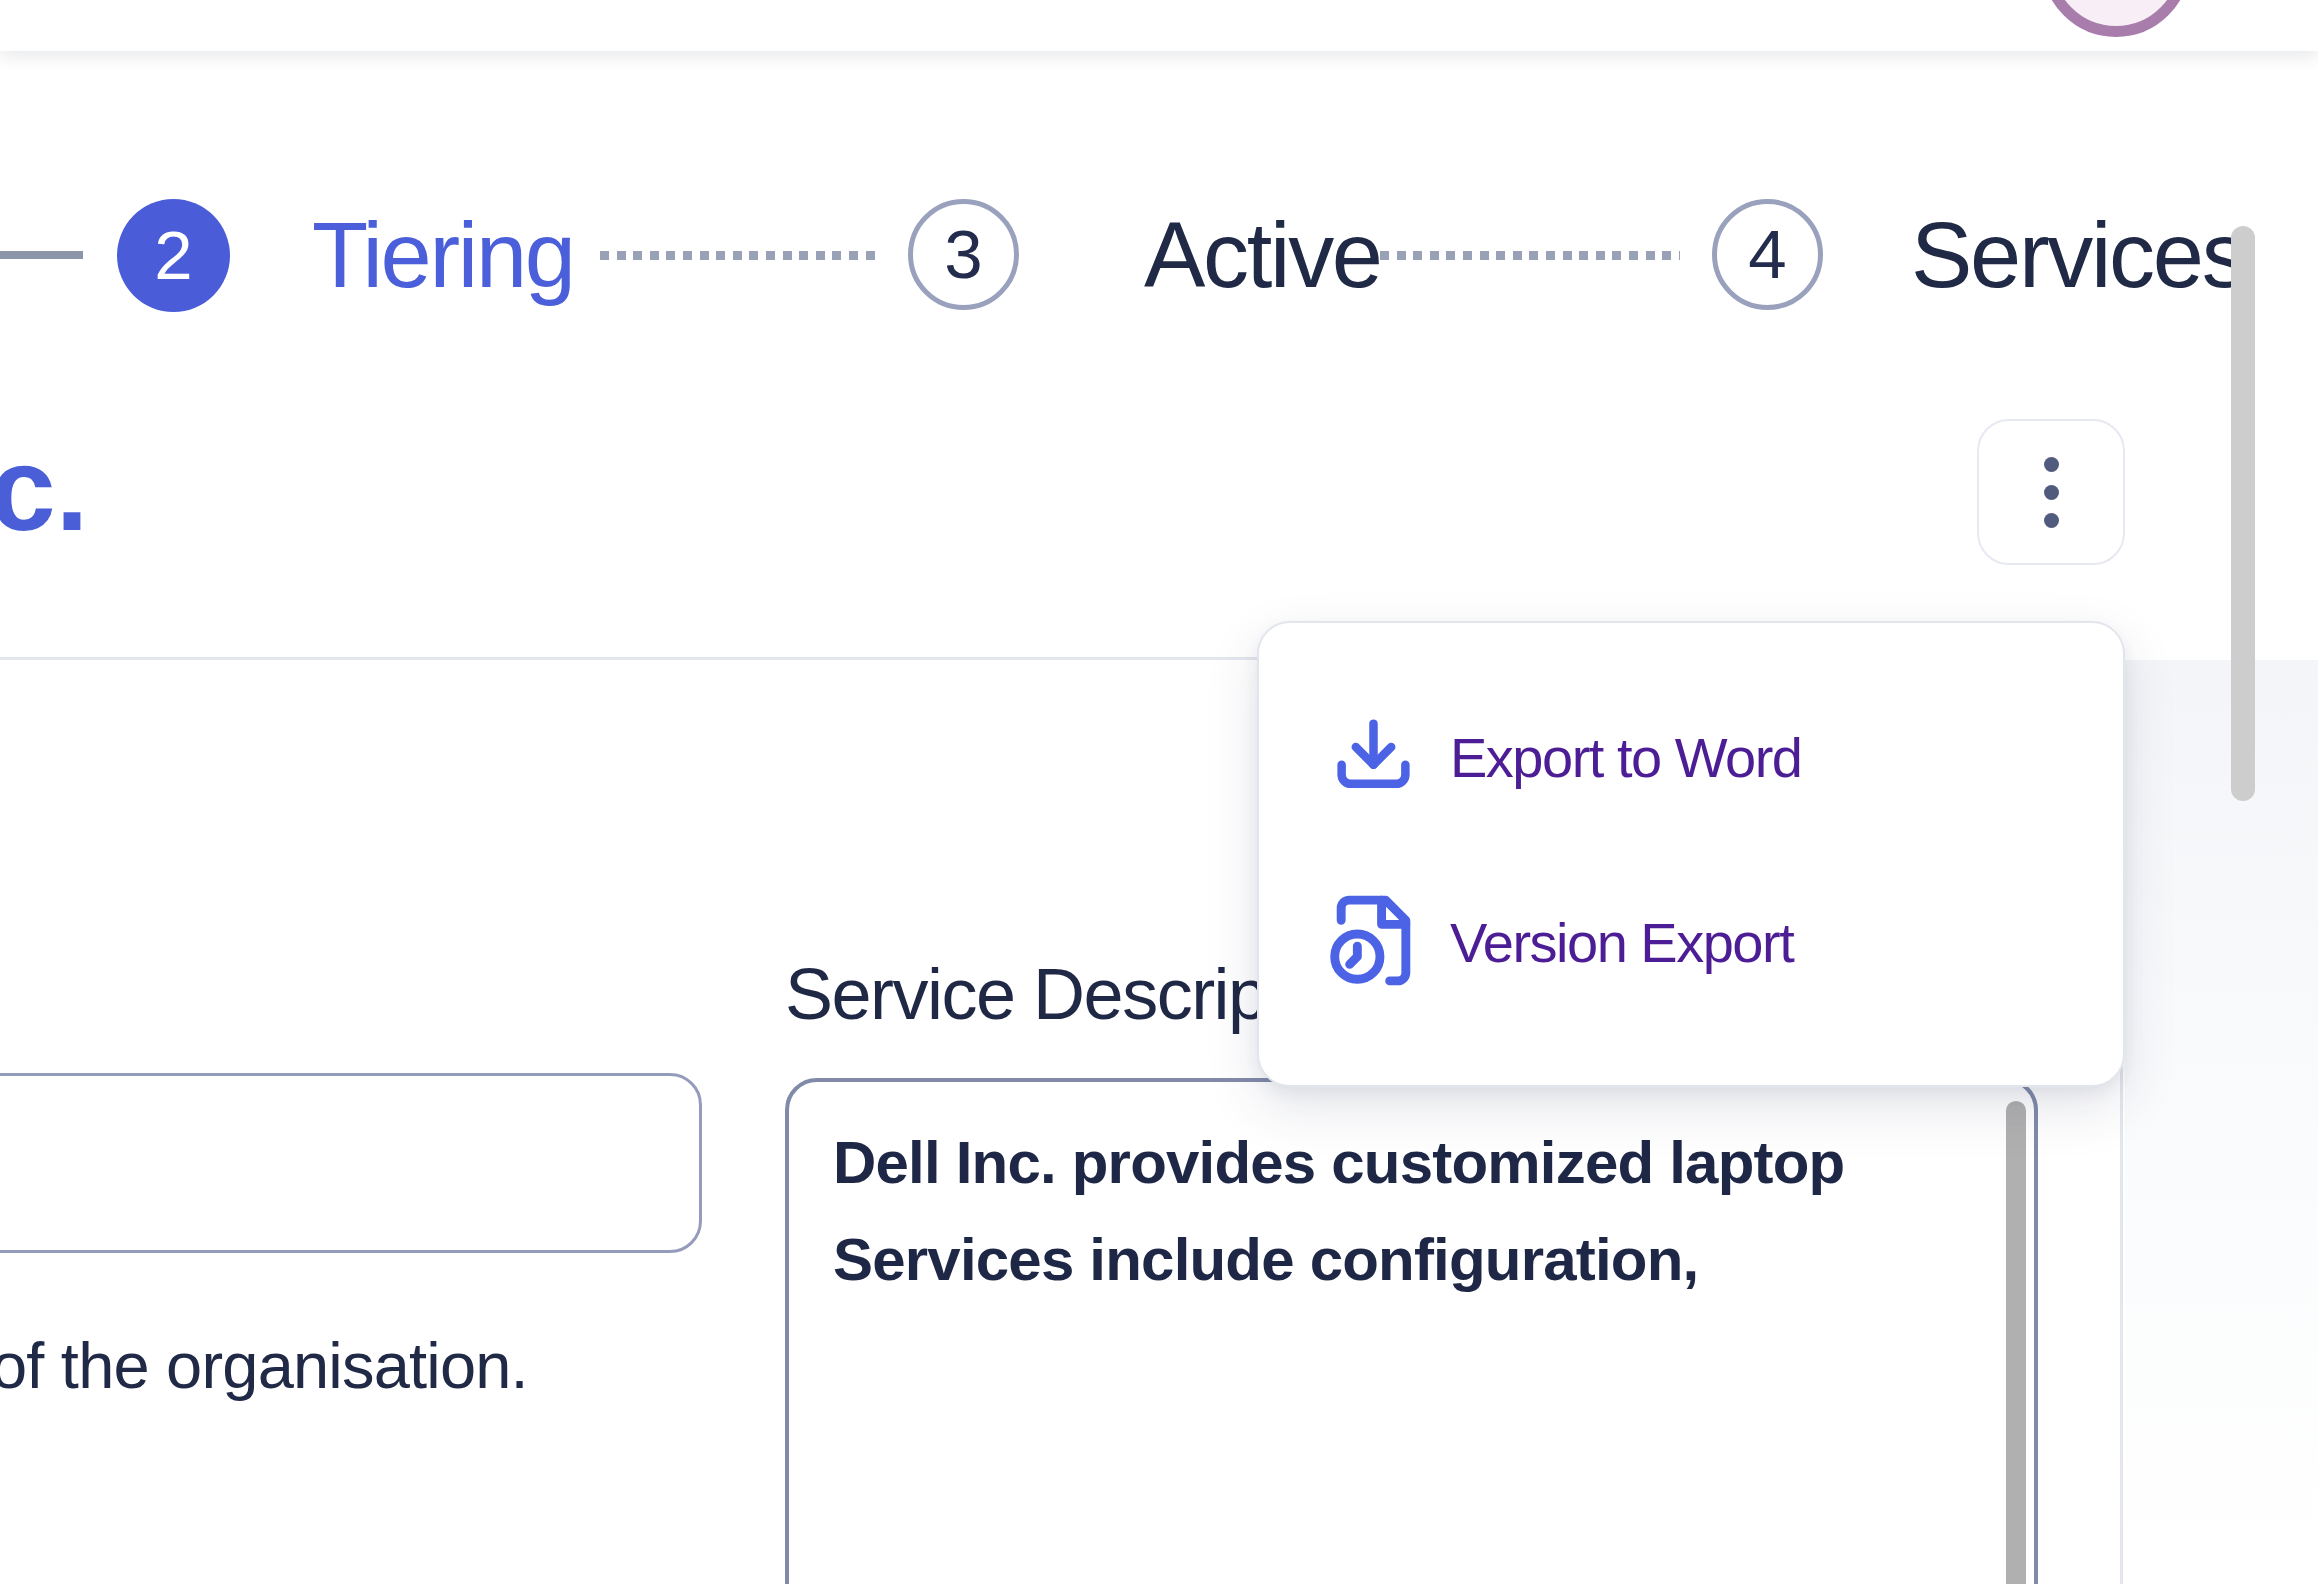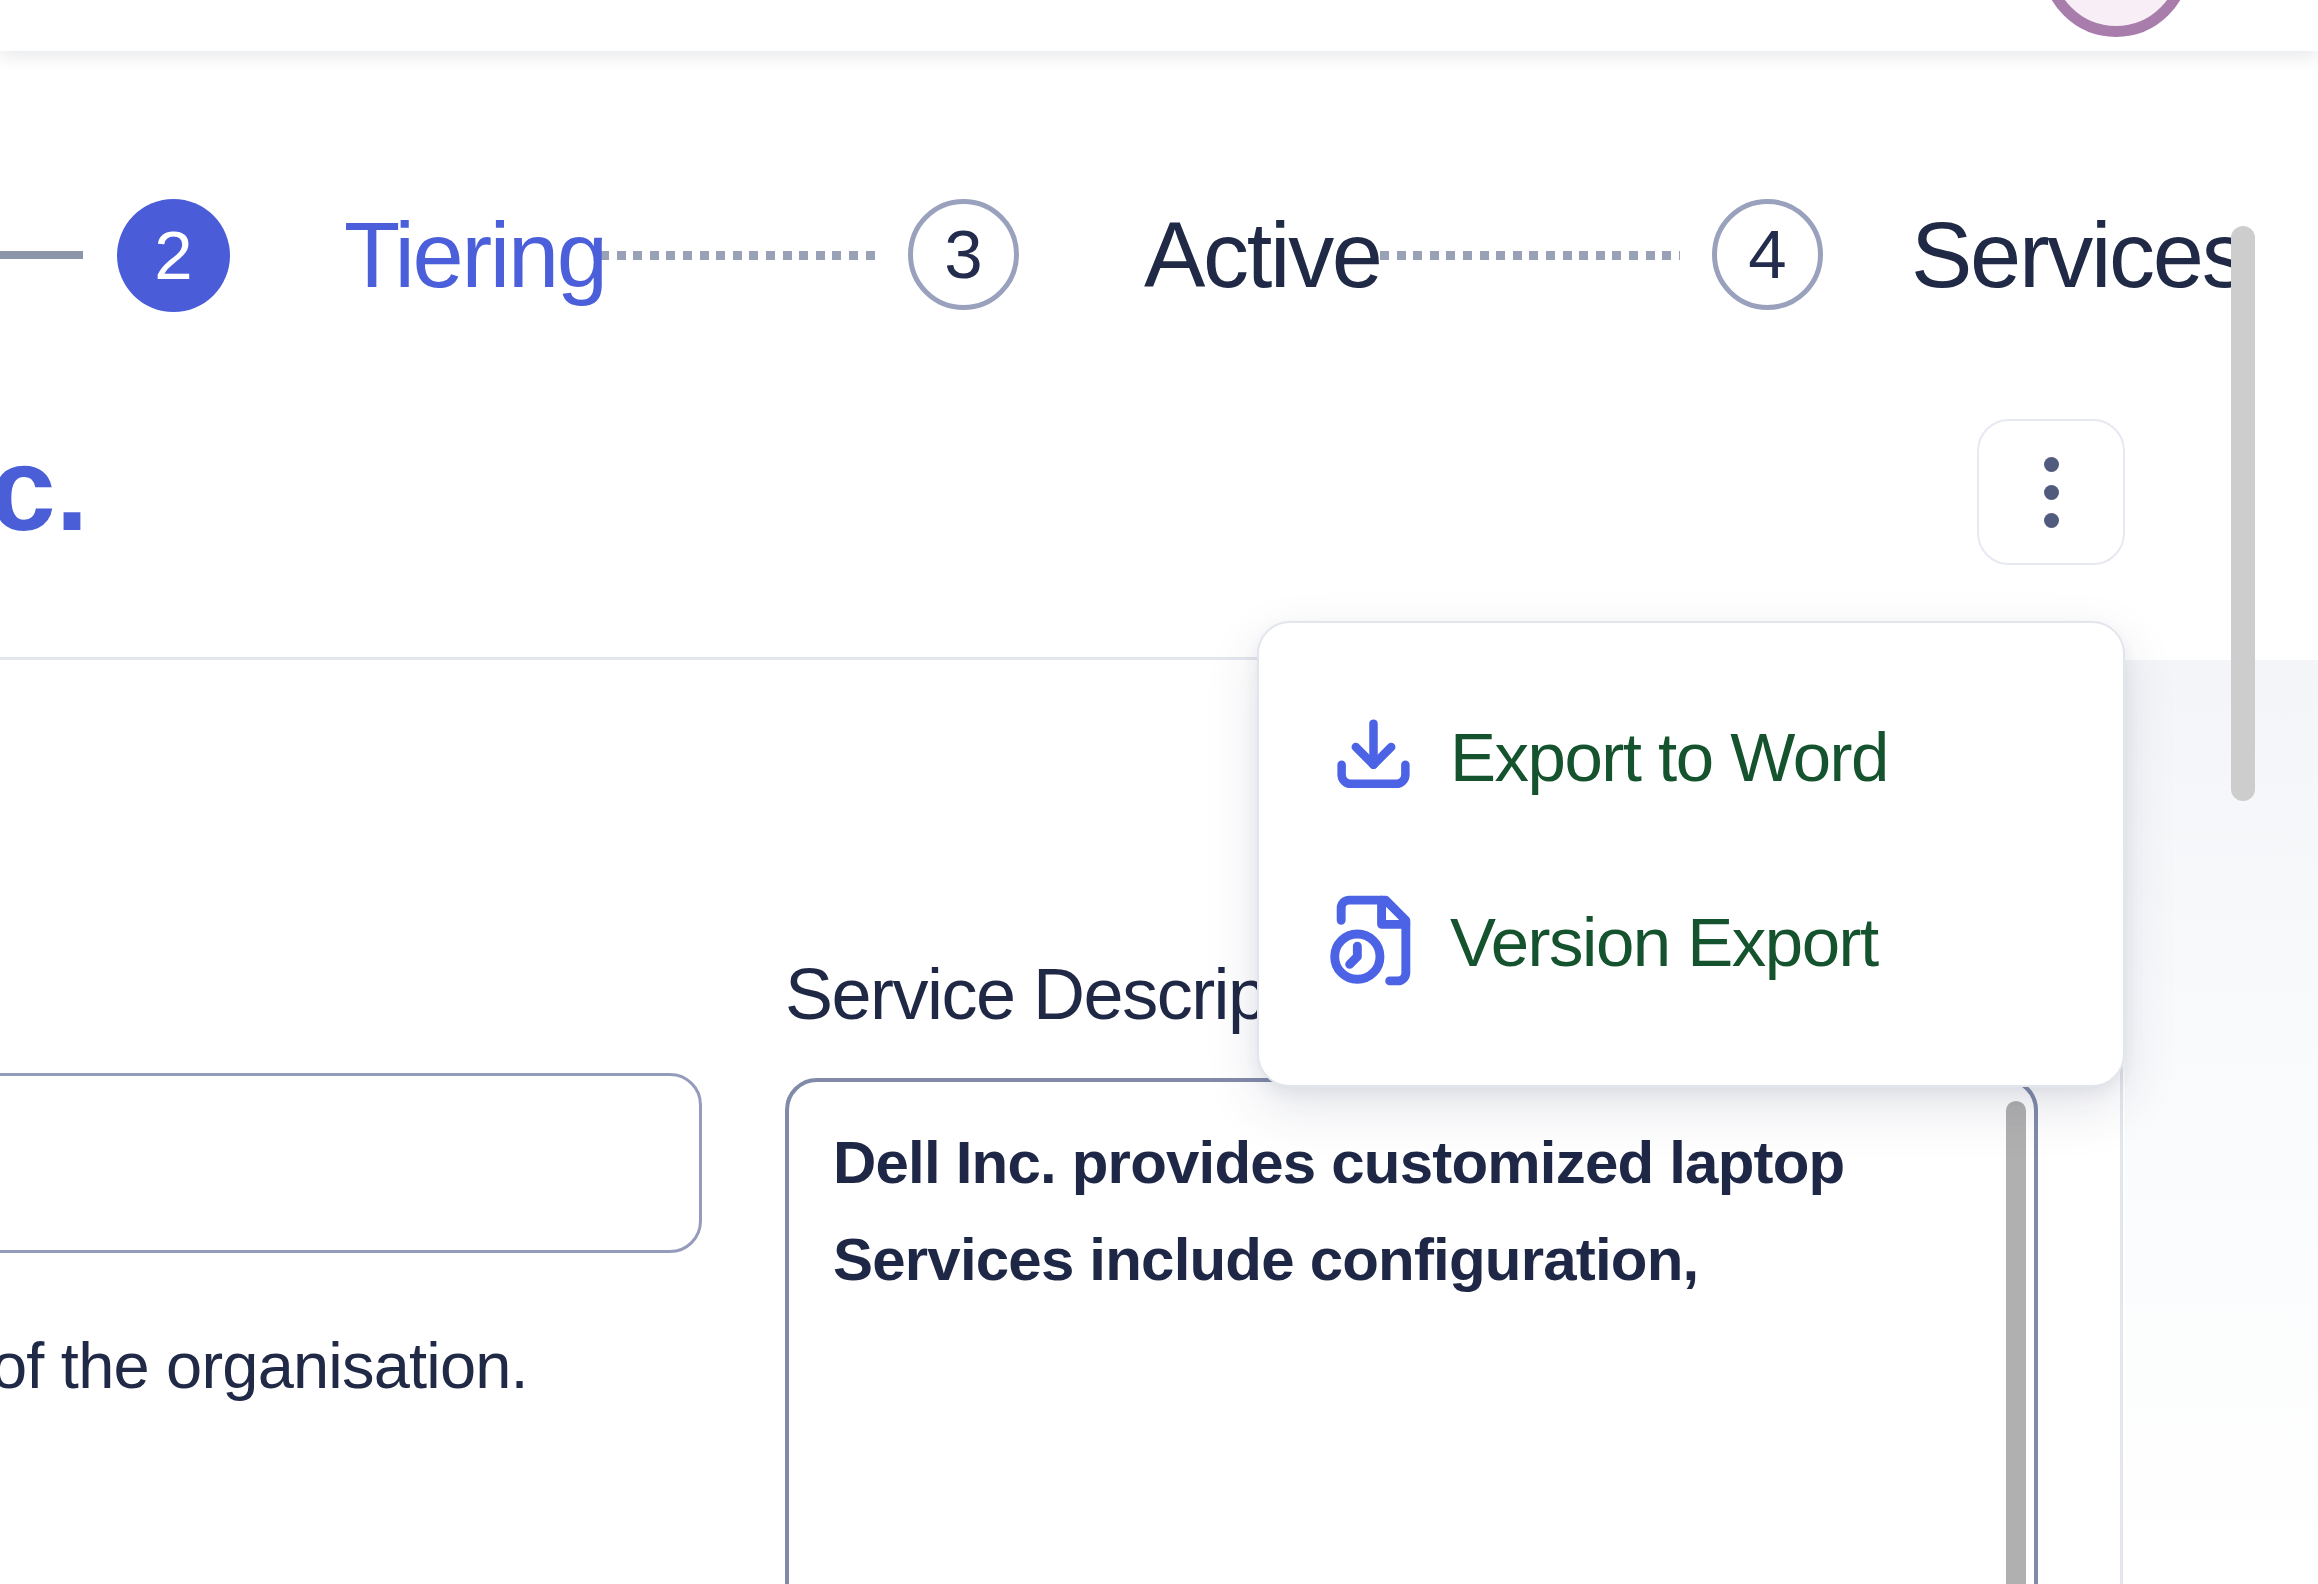--- a/index.html
+++ b/index.html
@@ -110,40 +110,40 @@
     left:1257px;top:621px;width:868px;height:466px;border-radius:33px;
     background:#ffffff;border:2.3px solid #e3e5ec;box-sizing:border-box;
     box-shadow:0 21px 53px rgba(45,55,95,0.13),0 6px 15px rgba(45,55,95,0.07);
     z-index:30;
   }
   .menu-item{position:absolute;left:0;width:100%;height:174px;display:flex;align-items:center;}
   .menu-item-1{top:47px;}
   .menu-item-2{top:232px;}
   .menu-icon{position:absolute;left:72px;}
   .menu-label{
-    position:absolute;left:191px;font-size:69px;color:#14532d;letter-spacing:-1.5px;
+    position:absolute;left:191px;font-size:56px;color:#4c1d95;letter-spacing:-1.5px;
     white-space:nowrap;
   }
 </style>
 </head>
 <body>
 
 <div class="abs right-strip"></div>
 
 <div class="abs card"></div>
 
 <div class="abs topbar"></div>
 <div class="abs avatar"></div>
 
 <div class="abs connector-solid"></div>
 
 <div class="abs step-circle active" style="left:117px;top:199px;">
   <span>2</span>
 </div>
-<div class="abs step-label active" style="left:312px;margin-left:32px;">Tiering</div>
+<div class="abs step-label active" style="left:312px;">Tiering</div>
 
 <div class="abs connector-dashed dash1"></div>
 
 <div class="abs step-circle upcoming" style="left:908px;top:199px;width:111px;height:111px;">
   <span>3</span>
 </div>
 <div class="abs step-label" style="left:1112px;margin-left:32px;">Active</div>
 
 <div class="abs connector-dashed dash2"></div>
 

